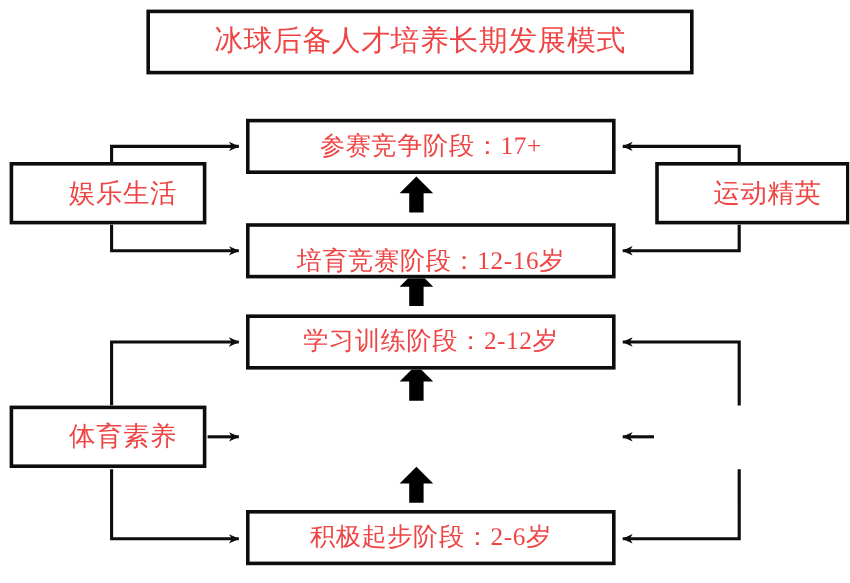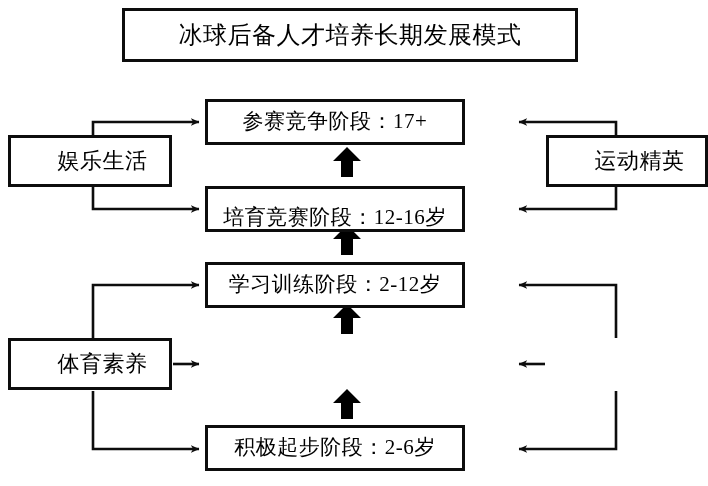--- a/index.html
+++ b/index.html
@@ -25,39 +25,39 @@
   }
   .node {
     position: absolute;
     box-sizing: border-box;
     background: #ffffff;
     border: 3px solid #0d0d0d;
     display: flex;
     align-items: center;
     justify-content: center;
     text-align: center;
-    color: #000000;
+    color: #ef4444;
     z-index: 3;
   }
   .node .label {
     display: block;
     line-height: 1.1;
     white-space: nowrap;
     letter-spacing: 0.5px;
   }
   .title-node {
     left: 122px;
     top: 8px;
     width: 456px;
     height: 54px;
     border-width: 3px;
   }
   .title-node .label { font-size: 24px; }
 
-  .stage-node { left: 205px; width: 260px; height: 46px; }
+  .stage-node { left: 205px; width: 308px; height: 46px; }
   .stage-node .label { font-size: 21px; }
   .stage-1 { top: 99px; }
   .stage-2 { top: 186px; align-items: flex-end; }
   .stage-3 { top: 262px; }
   .stage-4 { top: 341px; }
   .stage-5 { top: 425px; }
 
   .side-node { width: 164px; height: 52px; padding-left: 25px; }
   .side-node .label { font-size: 22px; }
   .side-left  { left: 8px; }

